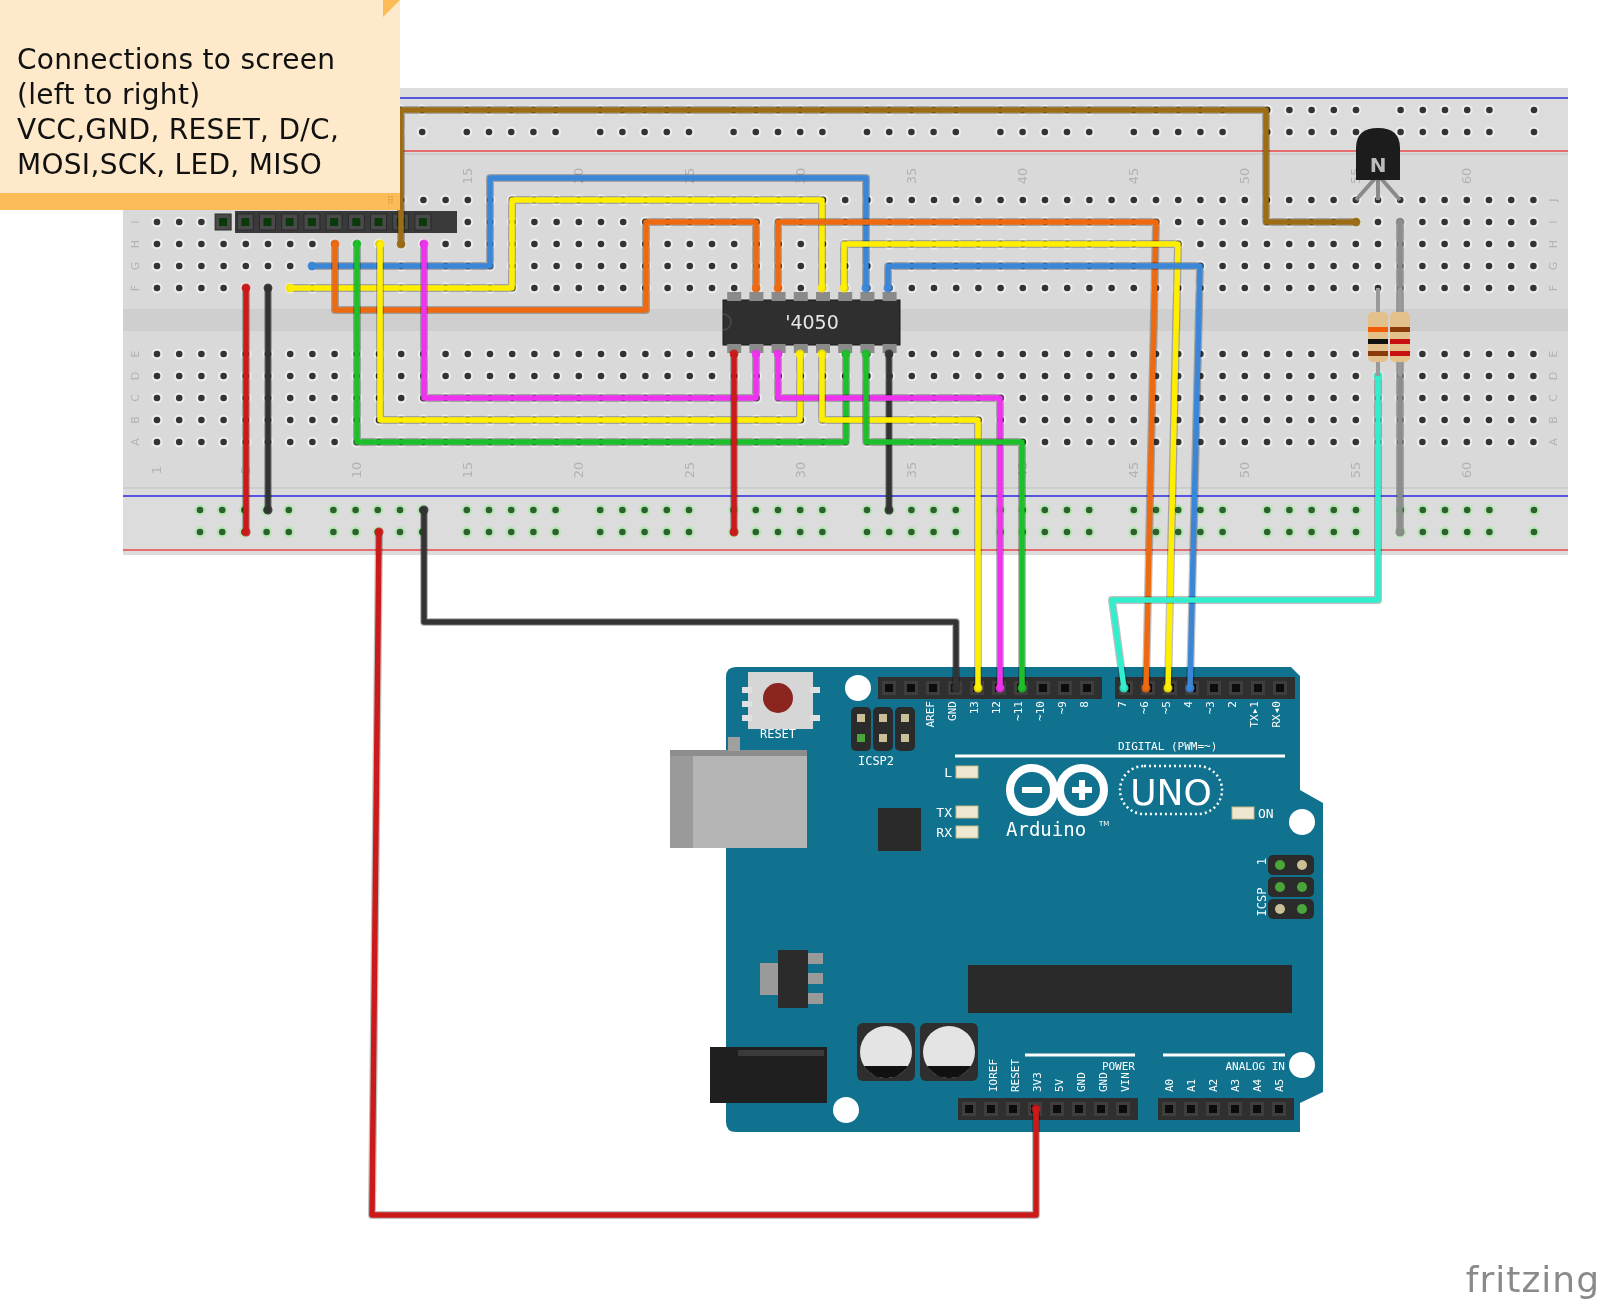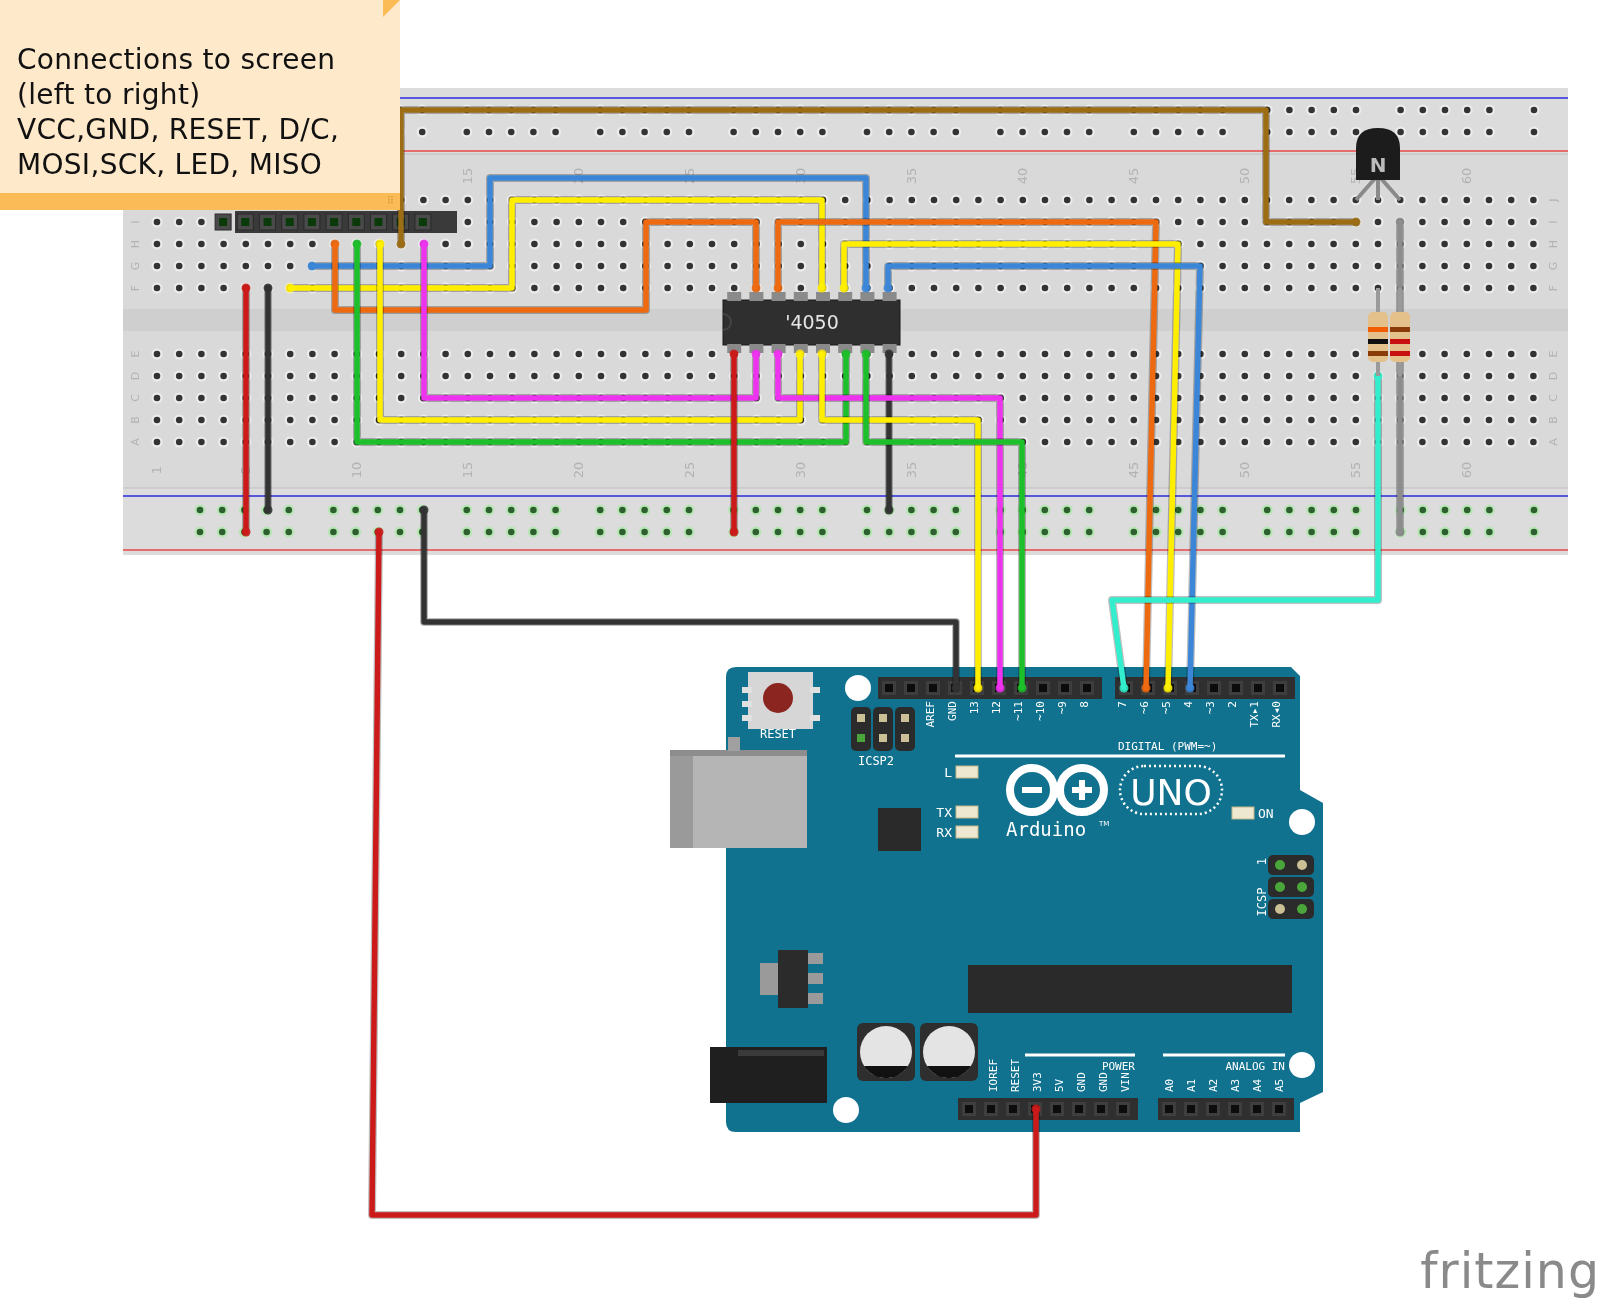--- a/index.html
+++ b/index.html
@@ -3,21 +3,21 @@
 <meta charset="utf-8">
 <style>
   html,body{margin:0;padding:0;background:#ffffff;}
   body{width:1600px;height:1308px;position:relative;overflow:hidden;font-family:"DejaVu Sans",sans-serif;}
   #stage{position:absolute;left:0;top:0;width:1600px;height:1308px;}
   .note{position:absolute;left:0;top:0;width:400px;height:210px;background:#fee9cb;}
   .note-bar{position:absolute;left:0;top:193px;width:400px;height:17px;background:#fbbb56;}
   .note-fold{position:absolute;right:0;top:0;width:0;height:0;border-left:17px solid #fbbb56;border-bottom:17px solid transparent;}
   .note-text{position:absolute;left:17px;top:16px;font-size:28px;line-height:35px;color:#111;white-space:pre;font-family:"DejaVu Sans",sans-serif;letter-spacing:0.3px;margin-top:26px;}
   .grip{position:absolute;right:6px;bottom:4px;font-size:10px;color:#d59a3a;}
-  .fritzing{position:absolute;right:0px;bottom:8px;font-size:49px;color:#8a8a8a;font-family:"DejaVu Sans",sans-serif;letter-spacing:1px;}
+  .fritzing{position:absolute;right:0px;bottom:8px;font-size:36px;color:#8a8a8a;font-family:"DejaVu Sans",sans-serif;letter-spacing:1px;}
 </style>
 </head>
 <body>
 
 <div id="stage">
   <svg id="svg" width="1600" height="1308" viewBox="0 0 1600 1308" xmlns="http://www.w3.org/2000/svg" style="position:absolute;left:0;top:0;">
     <g id="bb">
         <rect x="123" y="88" width="1445" height="467" fill="#d9d9d9"></rect>
         <rect x="123" y="88" width="1445" height="66" fill="#dcdcdc"></rect>
         <rect x="123" y="488" width="1445" height="67" fill="#dcdcdc"></rect>

